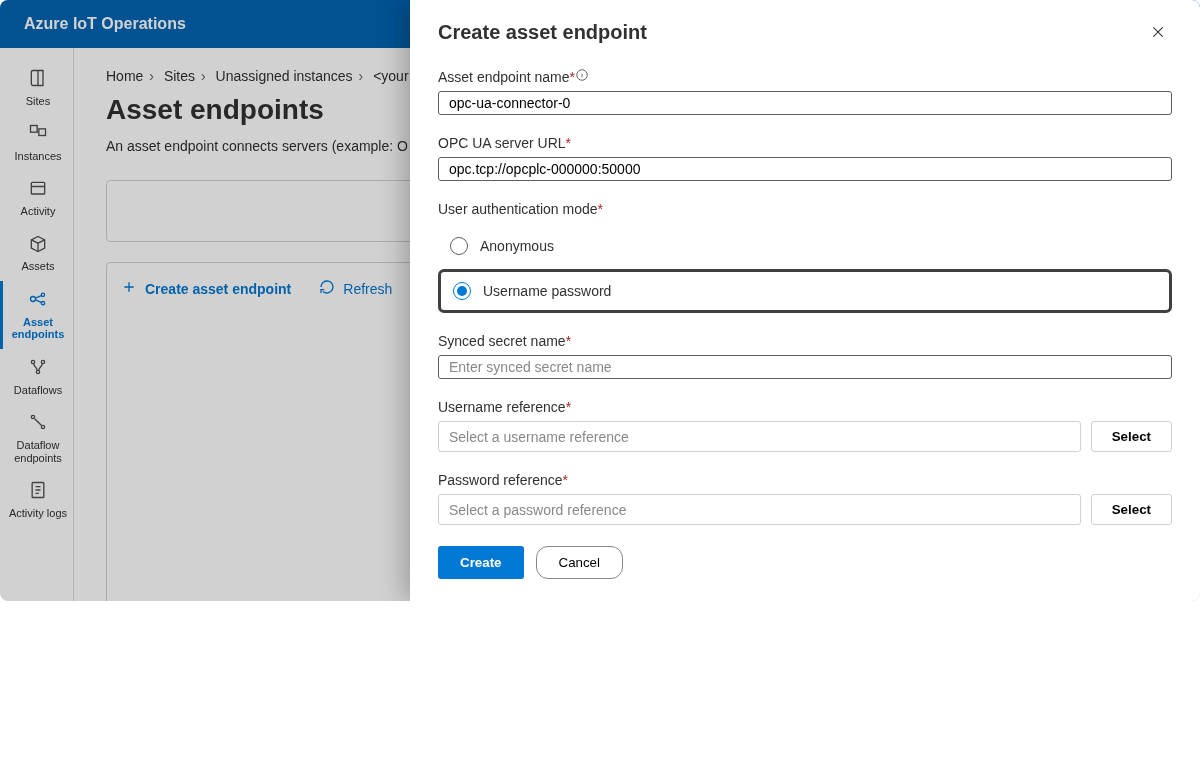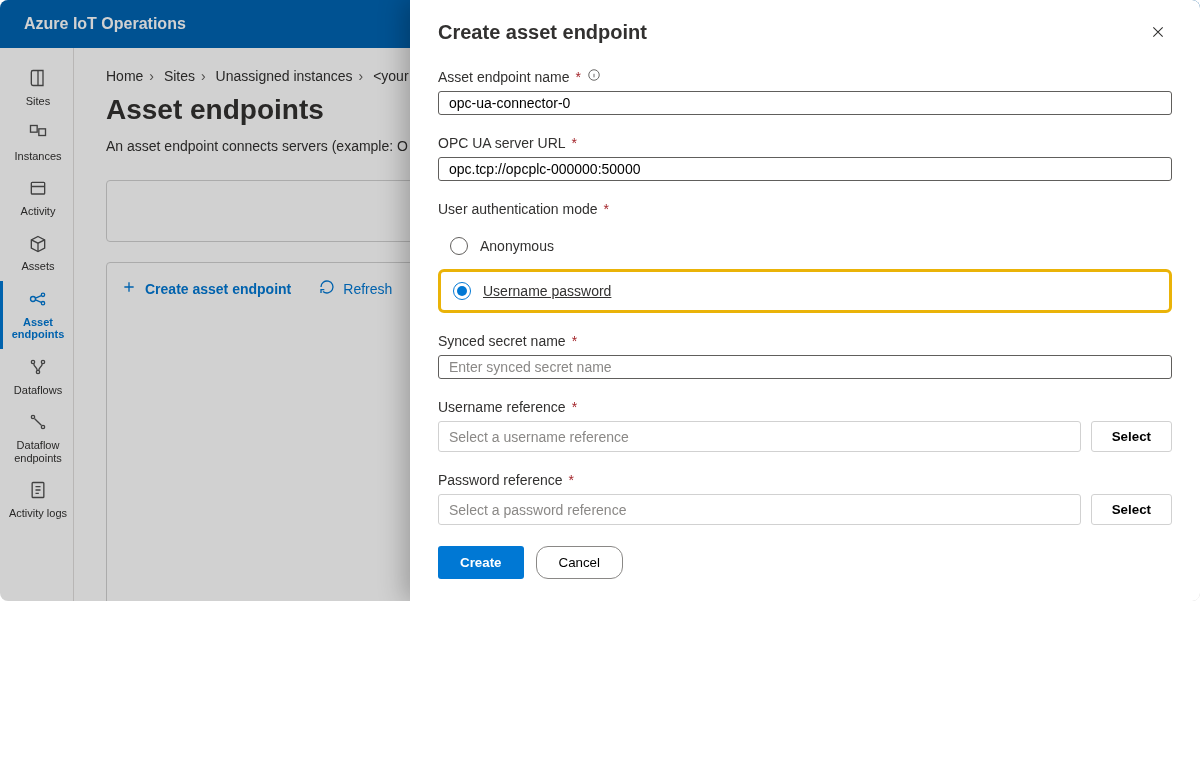--- a/index.html
+++ b/index.html
@@ -56,36 +56,36 @@
   
   .scrim{position:absolute;inset:0;background:rgba(0,0,0,.18);z-index:5;}
 
   
   .panel{position:absolute;right:0;top:0;bottom:0;width:790px;background:#fff;z-index:10;box-shadow:-6px 0 24px rgba(0,0,0,.25);display:flex;flex-direction:column;}
   .panel-header{display:flex;align-items:center;justify-content:space-between;padding:18px 28px 8px 28px;}
   .panel-title{font-size:20px;font-weight:600;}
   .close-x{cursor:pointer;font-size:18px;color:#323130;width:28px;height:28px;display:flex;align-items:center;justify-content:center;border-radius:2px;}
   .panel-body{flex:1;overflow:auto;padding:14px 28px;}
   .field{margin-bottom:20px;}
-  .field-label{display:flex;align-items:flex-end;gap:6px;margin-bottom:6px;color:var(--text);}
+  .field-label{display:flex;align-items:flex-end;margin-bottom:6px;color:var(--text);}
   .req{color:var(--required);}
   .info-icon{width:14px;height:14px;color:var(--muted);}
   .input{width:100%;border:1px solid #605e5c;border-radius:3px;padding:3px 10px;font-size:14px;outline:none;}
   .input::placeholder{color:#8a8886;}
   .input-light{border-color:var(--light-border);}
   .input-row{display:flex;gap:10px;}
   .input-row .input{flex:1;}
   .select-btn{border:1px solid var(--light-border);background:#fff;border-radius:3px;padding:7px 20px;font-weight:600;cursor:pointer;}
 
   .radio-group{display:flex;flex-direction:column;gap:12px;margin-top:18px;}
   .radio{display:flex;align-items:center;gap:12px;cursor:pointer;padding:2px 0 2px 12px;}
   .radio-dot{width:18px;height:18px;border-radius:50%;border:1px solid #605e5c;display:flex;align-items:center;justify-content:center;}
   .radio-dot.checked{border-color:var(--accent);}
   .radio-dot.checked::after{content:"";width:10px;height:10px;background:var(--accent);border-radius:50%;}
-  .highlight-box{border:3px solid #eab308;border-radius:6px;padding:8px 22px 8px 10px;display:inline-flex;text-decoration:underline;}
+  .highlight-box{border:3px solid #404040;border-radius:6px;padding:8px 22px 8px 10px;display:inline-flex;}
 
   .panel-footer{padding:18px 28px 22px 28px;display:flex;gap:12px;}
   .primary-btn{background:var(--accent);color:#fff;border:none;border-radius:3px;padding:8px 22px;font-weight:600;cursor:pointer;}
   .secondary-btn{background:#fff;border:1px solid #8a8886;border-radius:12px;padding:8px 22px;font-weight:400;cursor:pointer;}
 </style>
 </head>
 <body>
 
 <div class="app">
   <div class="topbar">

